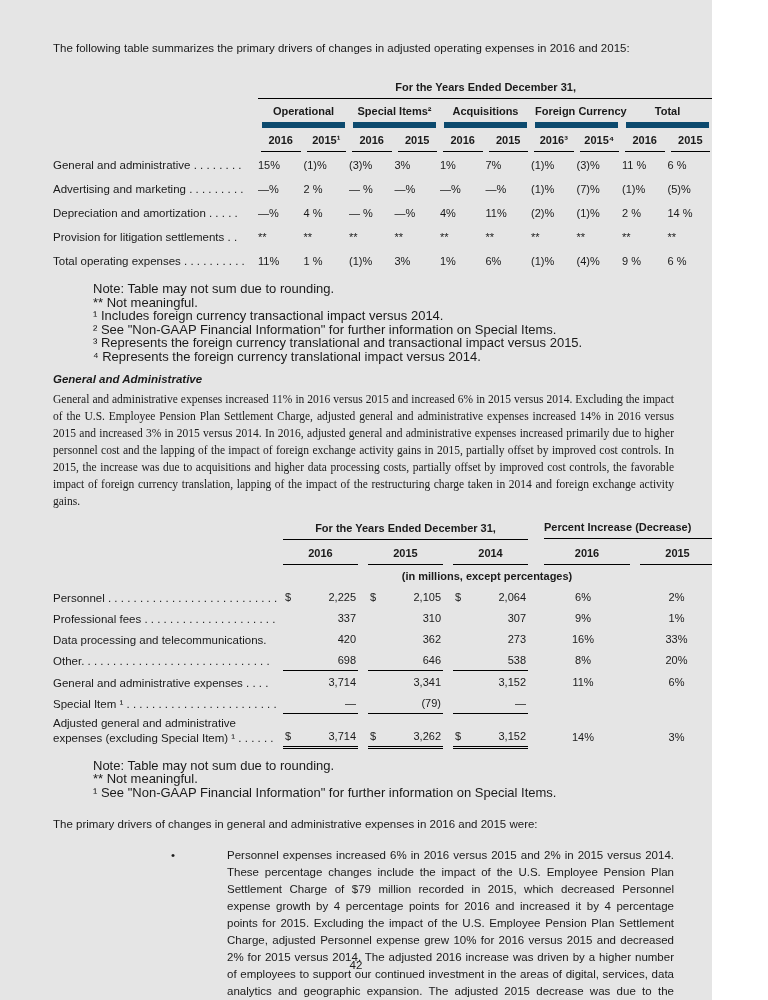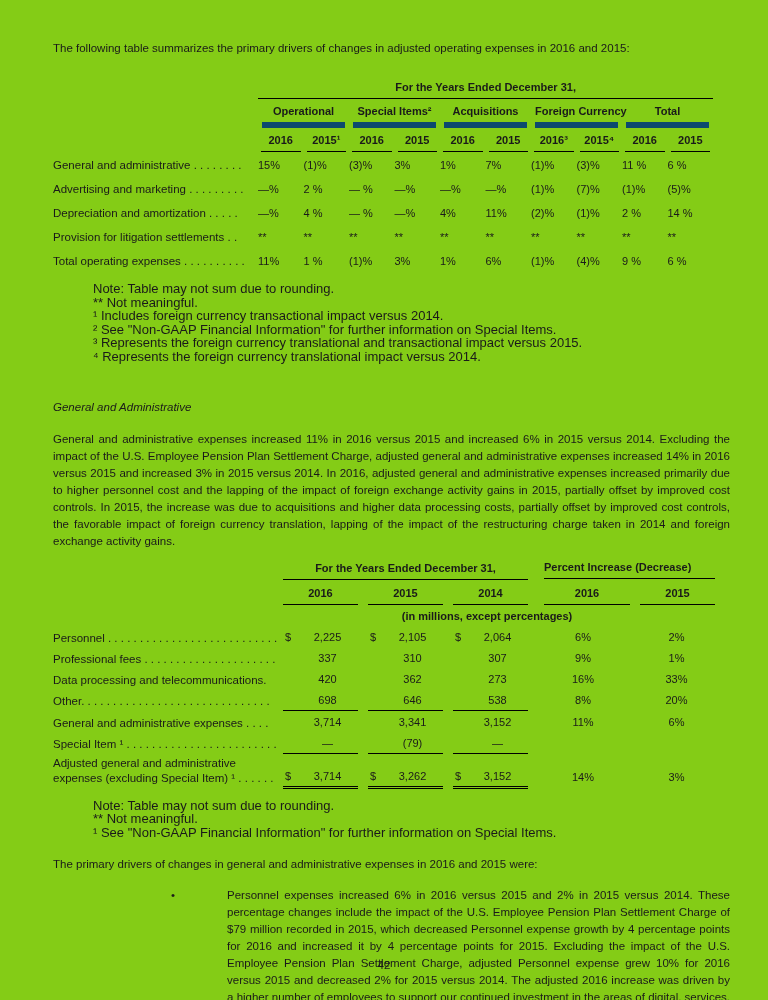--- a/index.html
+++ b/index.html
@@ -1,20 +1,20 @@
 <!DOCTYPE html>
 <html><head>
 <meta charset="utf-8">
 <style>
   * { margin:0; padding:0; box-sizing:border-box; }
   html,body { background:#fff; }
   .page {
     position:relative;
-    width:768px; height:1000px;
-    background:#84cc16;
+    width:712px; height:1000px;
+    background:#e5e5e5;
     color:#1a1a1a;
     font-family:"Liberation Sans", sans-serif;
     font-size:11.5px;
     line-height:17px;
     overflow:hidden;
   }
   .content { padding:40px 38px 0 53px; }
   .para { text-align:justify; }
   .intro { margin-bottom:0; }
 
@@ -25,34 +25,34 @@
   .t1 .spanhead { font-weight:bold; text-align:center; border-bottom:1px solid #000; padding-bottom:2px; }
   .t1 .grp { font-weight:bold; text-align:center; border-bottom:6px solid #0c4a6e; margin:0 4px; padding:4px 0 2px; white-space:nowrap; }
   .t1 .yr  { font-weight:bold; text-align:center; border-bottom:1px solid #000; margin:0 3px; padding:4px 0 2px; white-space:nowrap; }
   .t1 td.val { text-align:left; padding:5px 8px 2px 0; white-space:nowrap; }
   .t1 td.rowlabel { white-space:pre; overflow:hidden; padding:5px 0 2px 0; font-size:11.5px; }
 
   
   .notes { margin:10px 0 0 40px; font-size:13px; line-height:13.5px; }
 
   
-  .heading { font-weight:normal; font-style:italic; margin-top:36px; }
-  .bodypara { margin-top:15px; }
+  .heading { font-weight:bold; font-style:italic; margin-top:8px; }
+  .bodypara { margin-top:3px;font-family:Liberation Serif, serif; }
 
   
   .t2 { width:662px; margin-top:9px; font-size:11px; }
   .t2 .spanyears { font-weight:bold; text-align:center; border-bottom:1px solid #000; padding-bottom:2px; }
   .t2 .spanpct-inner { font-weight:bold; border-bottom:1px solid #000; margin-left:16px; padding-bottom:2px; white-space:nowrap; }
   .t2 .yr2 { font-weight:bold; text-align:center; border-bottom:1px solid #000; padding:5px 0 2px; }
   .t2 .yrpA { font-weight:bold; text-align:center; border-bottom:1px solid #000; margin:0 8px 0 16px; padding:5px 0 2px; }
   .t2 .yrpB { font-weight:bold; text-align:center; border-bottom:1px solid #000; margin:0 0 0 2px; padding:5px 0 2px; }
   .t2 .units { font-weight:bold; text-align:center; padding:3px 24px 1px 0; }
   .t2 td.lbl2 { white-space:pre; overflow:hidden; font-size:11.5px; padding:3px 0 1px; line-height:15px; }
   .t2 td.dol { text-align:left; padding:3px 0 1px 2px; }
-  .t2 td.num { text-align:center; padding:3px 2px 1px 0; white-space:nowrap; }
+  .t2 td.num { text-align:right; padding:3px 2px 1px 0; white-space:nowrap; }
   .t2 td.pct { text-align:center; padding:3px 0 1px; }
   .t2 td.rl  { border-bottom:1px solid #000; }
   .t2 td.rld { border-bottom:3px double #000; }
 
   
   .drivers { margin-top:17px; }
   .bullet-row { display:flex; margin-top:14px; }
   .bullet-marker { width:122px; text-align:right; flex:0 0 122px; }
   .bullet-text { margin-left:52px; width:505px; text-align:justify; }
 

